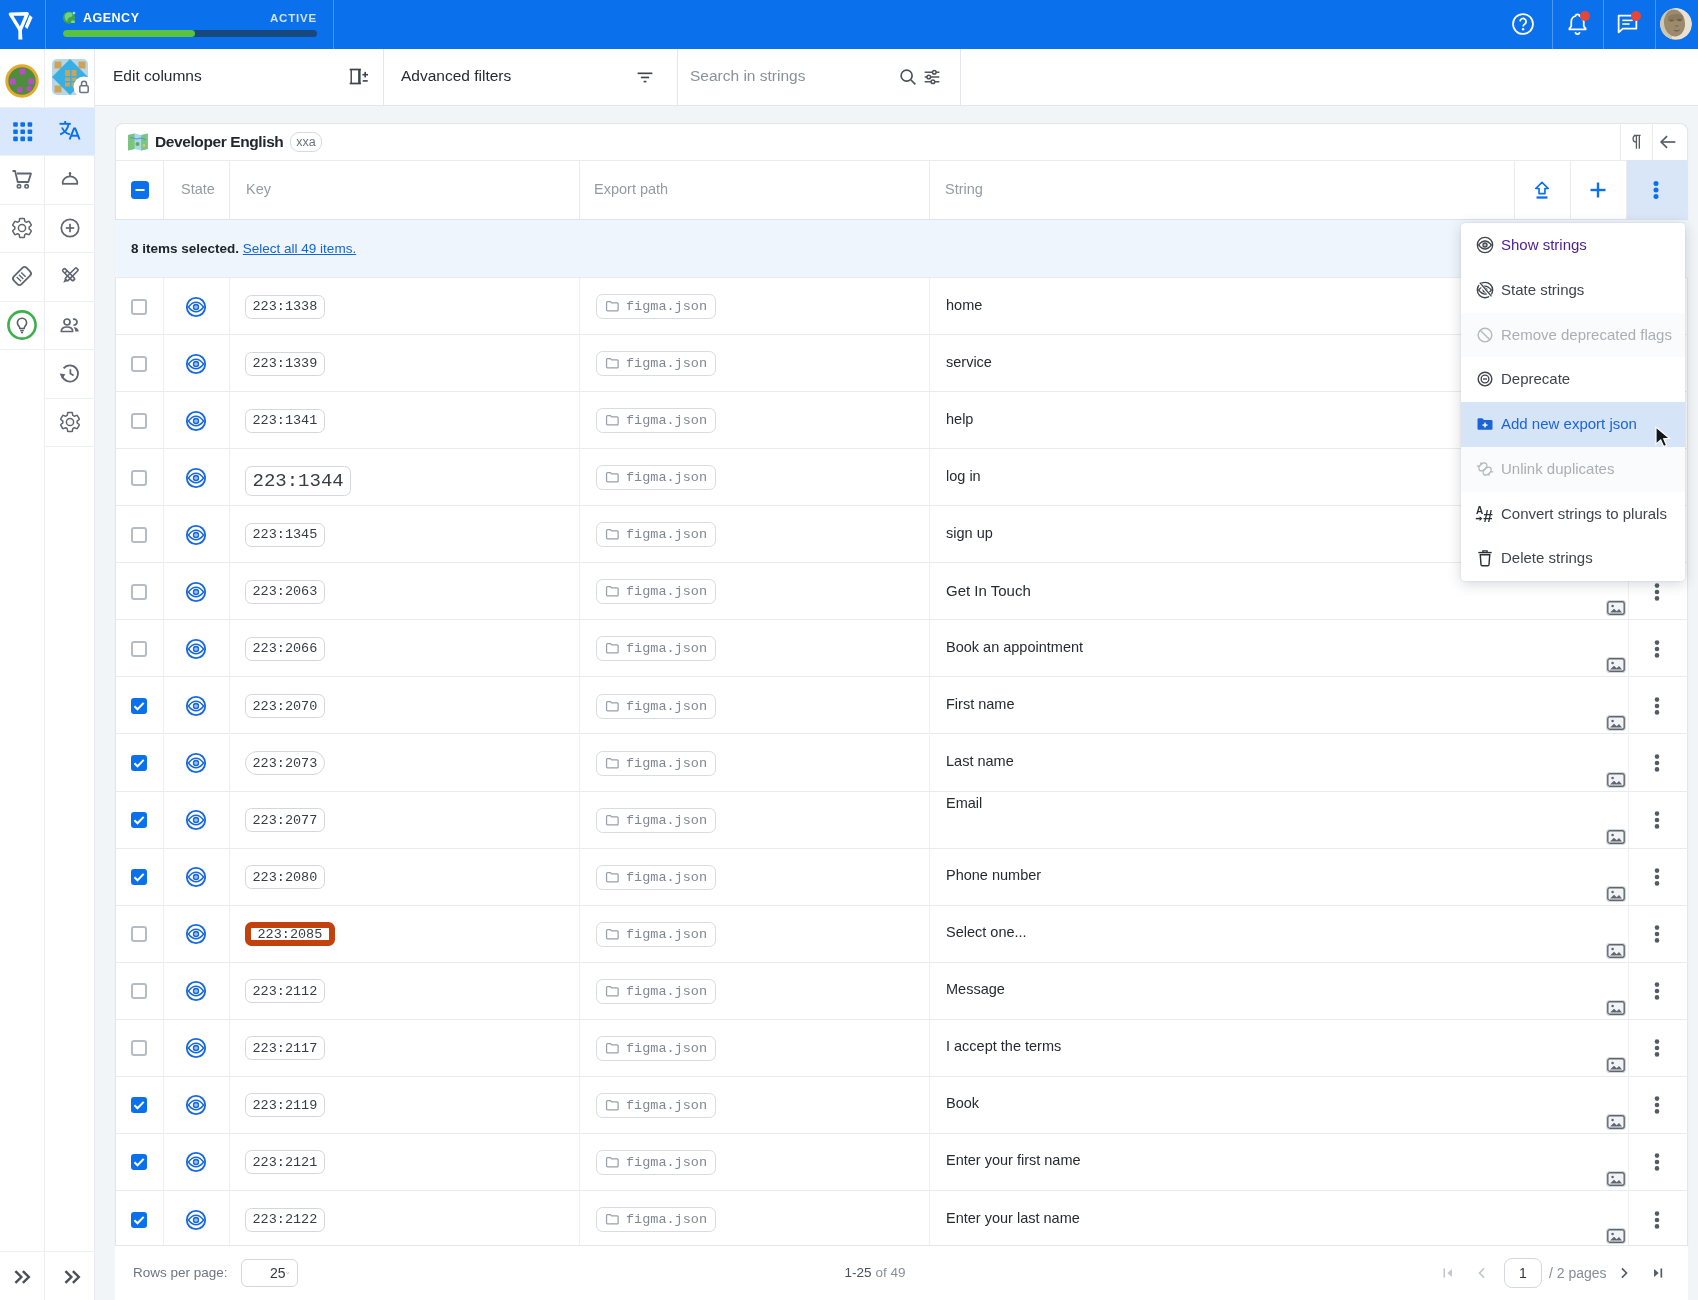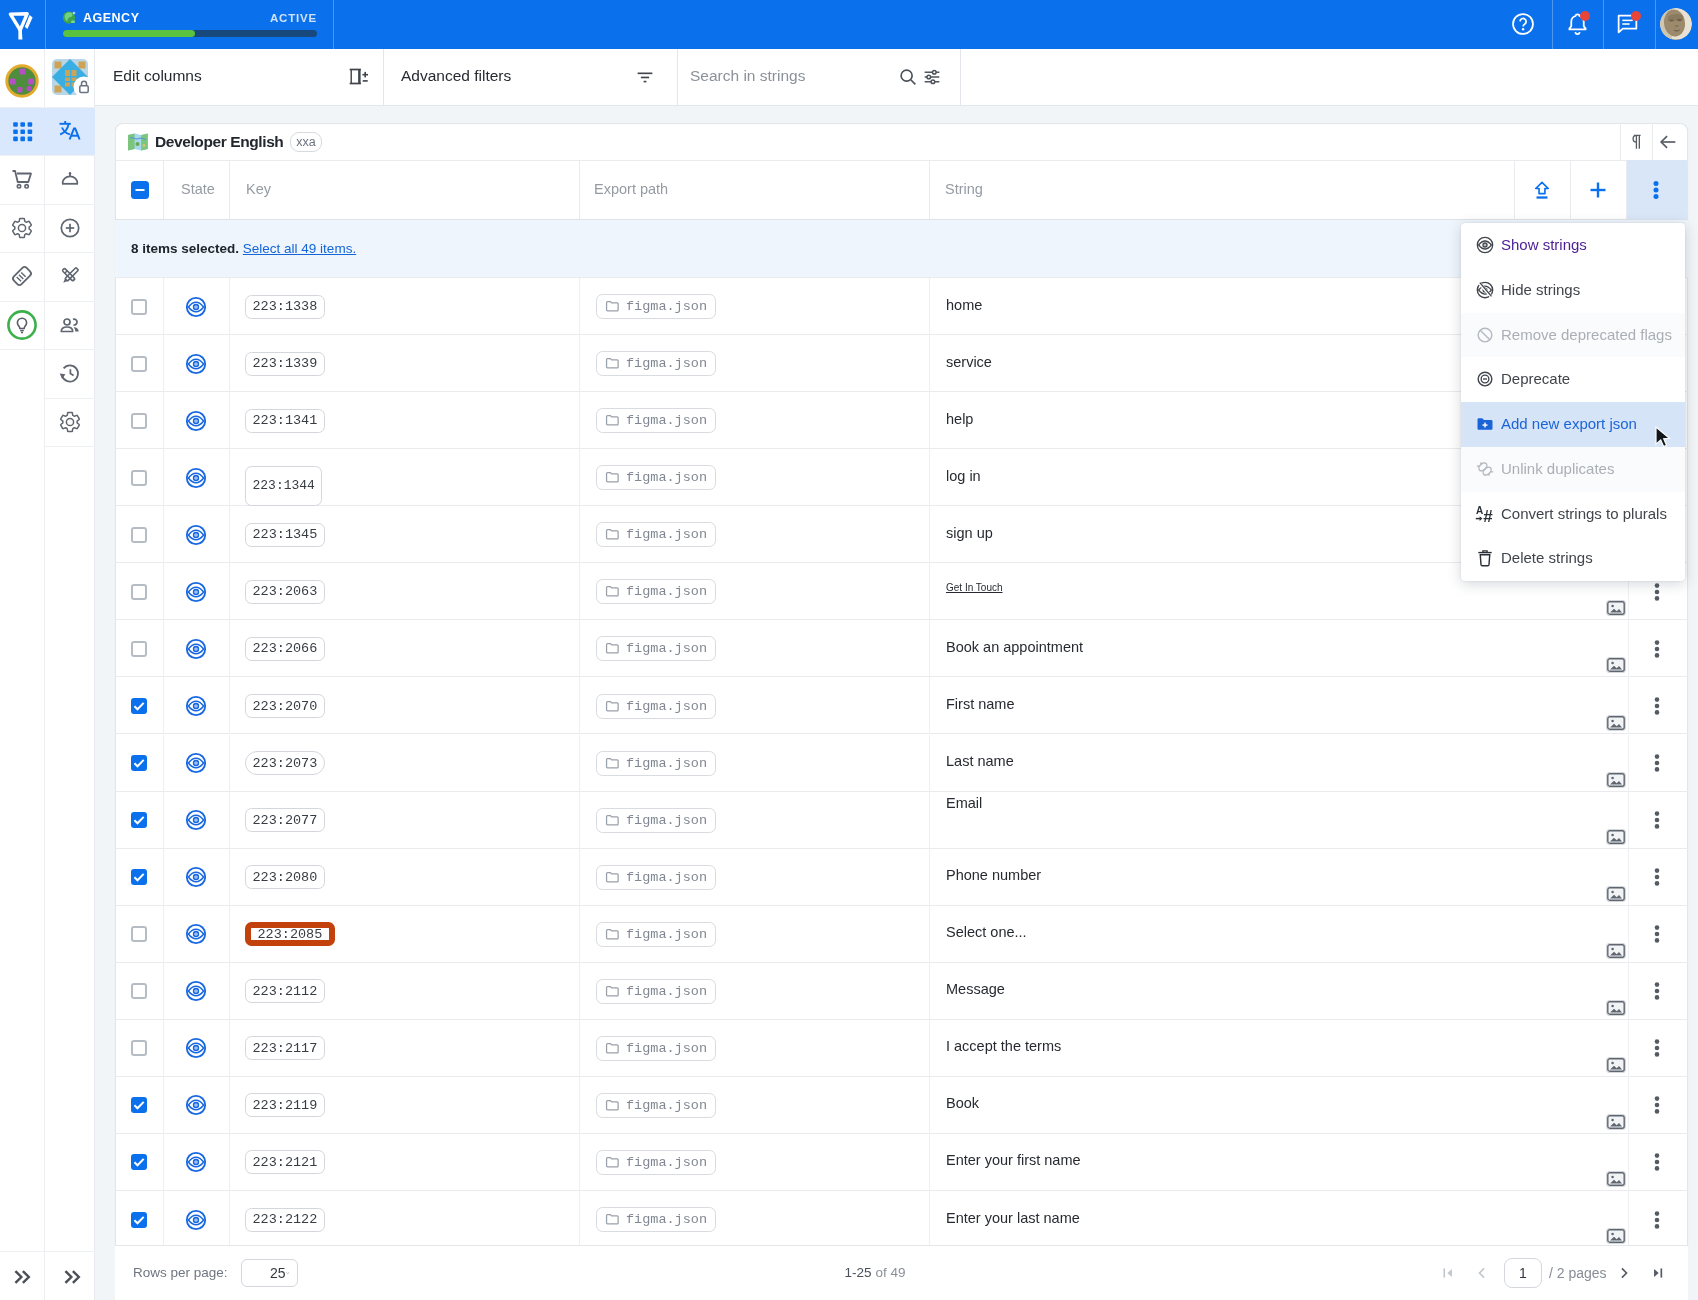--- a/index.html
+++ b/index.html
@@ -449,21 +449,21 @@
 <div style="position:absolute;left:115px;top:449.2px;width:1573px;height:57.1px;border-bottom:1px solid #e9ebee;"></div>
 <div style="position:absolute;left:131px;top:469.7px;width:16px;height:16px;background:#fff;border:2px solid #b6bcc4;border-radius:3px;"></div>
 <div class="ic" style="position:absolute;left:184px;top:465.7px;width:24px;height:24px;">
     <svg width="24" height="24" viewBox="0 0 24 24">
       <circle cx="12" cy="12" r="9.2" fill="none" stroke="#1767e0" stroke-width="1.8"></circle>
       <path d="M4.4,12 C7,8.6 9.4,7.2 12,7.2 C14.6,7.2 17,8.6 19.6,12 C17,15.4 14.6,16.8 12,16.8 C9.4,16.8 7,15.4 4.4,12 Z" fill="none" stroke="#1767e0" stroke-width="1.6"></path>
       <circle cx="12" cy="12" r="2.4" fill="none" stroke="#1767e0" stroke-width="1.6"></circle>
       <circle cx="12" cy="12" r="0.8" fill="#1767e0"></circle>
     </svg>
   </div>
-<div class="mono" style="position:absolute;left:245px;top:465.7px;height:40px;display:inline-flex;align-items:center;padding:0 6.5px;border:1px solid #d3d7dc;border-radius:6.5px;font-size:13px;color:#383d44;">223:1344</div>
+<div class="mono" style="position:absolute;left:245px;top:465.7px;height:30px;display:inline-flex;align-items:center;padding:0 6.5px;border:1px solid #d3d7dc;border-radius:6.5px;font-size:19px;color:#383d44;">223:1344</div>
 <div class="mono" style="position:absolute;left:596px;top:465.2px;height:25px;display:inline-flex;align-items:center;gap:6px;padding:0 8px;border:1px solid #d8dbdf;border-radius:6.5px;font-size:13.5px;color:#818893;">
     <svg width="15" height="15" viewBox="0 0 24 24">
       <path d="M2.5,5.5 C2.5,4.7 3.2,4 4,4 h4.6 l2,2.2 h9 c0.8,0 1.4,0.6 1.4,1.4 v10 c0,0.8 -0.6,1.4 -1.4,1.4 h-15.6 c-0.8,0 -1.5,-0.7 -1.5,-1.5 Z" fill="none" stroke="#9aa0a8" stroke-width="2"></path>
     </svg>
     <span>figma.json</span>
   </div>
 <div style="position:absolute;left:946px;top:467.7px;width:560px;height:20px;font-size:14.5px;color:#272b31;">log in</div>
 <div style="position:absolute;left:163px;top:449.2px;width:1px;height:57.1px;background:#edeff2;"></div>
 <div style="position:absolute;left:229px;top:449.2px;width:1px;height:57.1px;background:#edeff2;"></div>
 <div style="position:absolute;left:579px;top:449.2px;width:1px;height:57.1px;background:#edeff2;"></div>
@@ -516,21 +516,21 @@
       <circle cx="12" cy="12" r="0.8" fill="#1767e0"></circle>
     </svg>
   </div>
 <div class="mono" style="position:absolute;left:245px;top:579.8px;height:24px;display:inline-flex;align-items:center;padding:0 6.5px;border:1px solid #d3d7dc;border-radius:6.5px;font-size:13.5px;color:#383d44;">223:2063</div>
 <div class="mono" style="position:absolute;left:596px;top:579.3px;height:25px;display:inline-flex;align-items:center;gap:6px;padding:0 8px;border:1px solid #d8dbdf;border-radius:6.5px;font-size:13.5px;color:#818893;">
     <svg width="15" height="15" viewBox="0 0 24 24">
       <path d="M2.5,5.5 C2.5,4.7 3.2,4 4,4 h4.6 l2,2.2 h9 c0.8,0 1.4,0.6 1.4,1.4 v10 c0,0.8 -0.6,1.4 -1.4,1.4 h-15.6 c-0.8,0 -1.5,-0.7 -1.5,-1.5 Z" fill="none" stroke="#9aa0a8" stroke-width="2"></path>
     </svg>
     <span>figma.json</span>
   </div>
-<div style="position:absolute;left:946px;top:581.8px;width:560px;height:20px;font-size:10px;color:#272b31;text-decoration:underline;">Get In Touch</div>
+<div style="position:absolute;left:946px;top:581.8px;width:560px;height:20px;font-size:15px;color:#272b31;">Get In Touch</div>
 <div style="position:absolute;left:163px;top:563.3px;width:1px;height:57.1px;background:#edeff2;"></div>
 <div style="position:absolute;left:229px;top:563.3px;width:1px;height:57.1px;background:#edeff2;"></div>
 <div style="position:absolute;left:579px;top:563.3px;width:1px;height:57.1px;background:#edeff2;"></div>
 <div style="position:absolute;left:929px;top:563.3px;width:1px;height:57.1px;background:#edeff2;"></div>
 <div style="position:absolute;left:1628px;top:563.3px;width:1px;height:57.1px;background:#edeff2;"></div>
 <div class="ic" style="position:absolute;left:1647px;top:581.8px;width:20px;height:20px;">
     <svg width="20" height="20" viewBox="0 0 20 20">
       <circle cx="10" cy="3.6" r="2.3" fill="#555b63"></circle>
       <circle cx="10" cy="10" r="2.3" fill="#555b63"></circle>
       <circle cx="10" cy="16.4" r="2.3" fill="#555b63"></circle>
@@ -1025,21 +1025,21 @@
 <div style="position:absolute;left:1461px;top:267.8px;width:224px;height:44.8px;"></div>
 <div class="ic" style="position:absolute;left:1475px;top:279.8px;width:20px;height:20px;">
     <svg width="20" height="20" viewBox="0 0 24 24">
       <circle cx="12" cy="12" r="9.2" fill="none" stroke="#40454c" stroke-width="1.7"></circle>
       <path d="M4.4,12 C7,8.6 9.4,7.2 12,7.2 C14.6,7.2 17,8.6 19.6,12 C17,15.4 14.6,16.8 12,16.8 C9.4,16.8 7,15.4 4.4,12 Z" fill="none" stroke="#40454c" stroke-width="1.5"></path>
       <circle cx="12" cy="12" r="2.3" fill="none" stroke="#40454c" stroke-width="1.5"></circle>
       <line x1="5.2" y1="3.6" x2="19.6" y2="20.2" stroke="#fff" stroke-width="3.6"></line>
       <line x1="5.8" y1="3.2" x2="19.8" y2="19.6" stroke="#40454c" stroke-width="1.6"></line>
     </svg>
   </div>
-<div style="position:absolute;left:1501px;top:280.8px;width:180px;height:20px;font-size:15px;color:#40454c;">Hide strings</div>
+<div style="position:absolute;left:1501px;top:280.8px;width:180px;height:20px;font-size:15px;color:#40454c;">State strings</div>
 <div style="position:absolute;left:1461px;top:312.5px;width:224px;height:44.8px;background:#fafbfc;"></div>
 <div class="ic" style="position:absolute;left:1475px;top:324.5px;width:20px;height:20px;">
     <svg width="20" height="20" viewBox="0 0 24 24">
       <circle cx="12" cy="12" r="8.2" fill="none" stroke="#b4bac1" stroke-width="1.7"></circle>
       <line x1="6.2" y1="6.2" x2="17.8" y2="17.8" stroke="#b4bac1" stroke-width="1.7"></line>
     </svg>
   </div>
 <div style="position:absolute;left:1501px;top:325.5px;width:180px;height:20px;font-size:15px;color:#aaafb6;">Remove deprecated flags</div>
 <div style="position:absolute;left:1461px;top:357.2px;width:224px;height:44.8px;"></div>
 <div class="ic" style="position:absolute;left:1475px;top:369.2px;width:20px;height:20px;">

